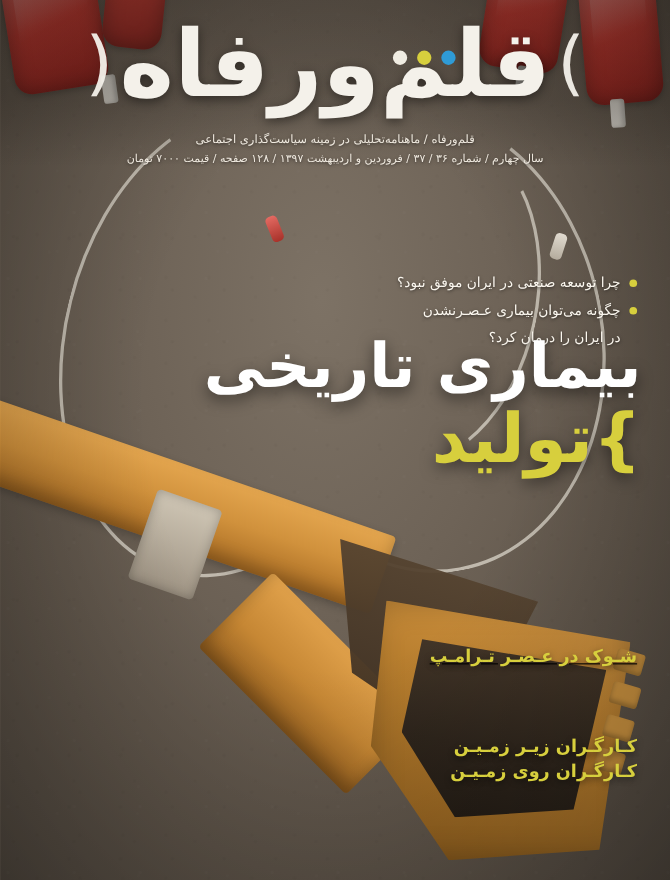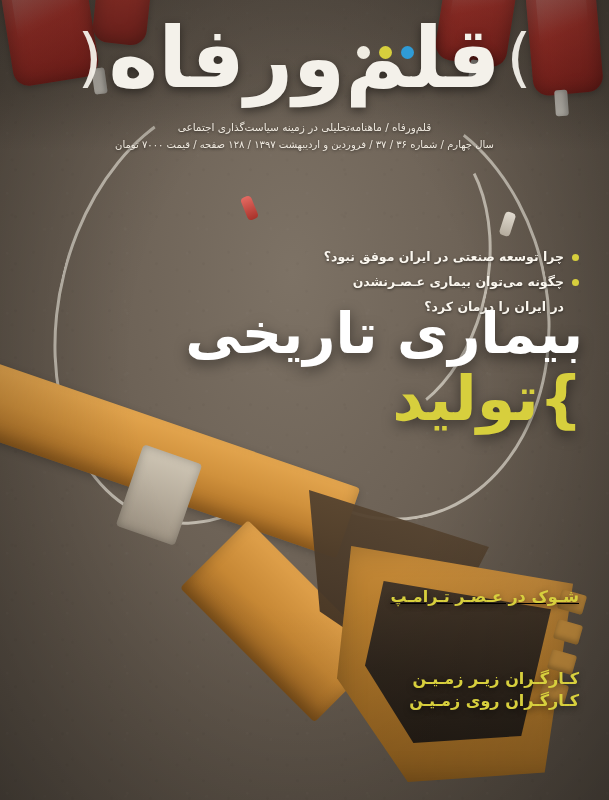--- a/index.html
+++ b/index.html
@@ -248,21 +248,21 @@
   }
   .teaser-row {
     display: flex;
     align-items: center;
     justify-content: flex-start;
     gap: 8px;
     margin-bottom: 6px;
   }
   .teaser-txt {
     font-size: 12.5px;
-    font-weight: 700;
+    font-weight: 400;
     color: #fbf7ef;
     text-shadow: 0 1px 3px rgba(0,0,0,.55);
     line-height: 1.5;
   }
   .bullet {
     width: 7px; height: 7px; border-radius: 50%;
     background: #c9c336;
     flex: 0 0 auto;
   }
   .bullet.hidden { visibility: hidden; }

